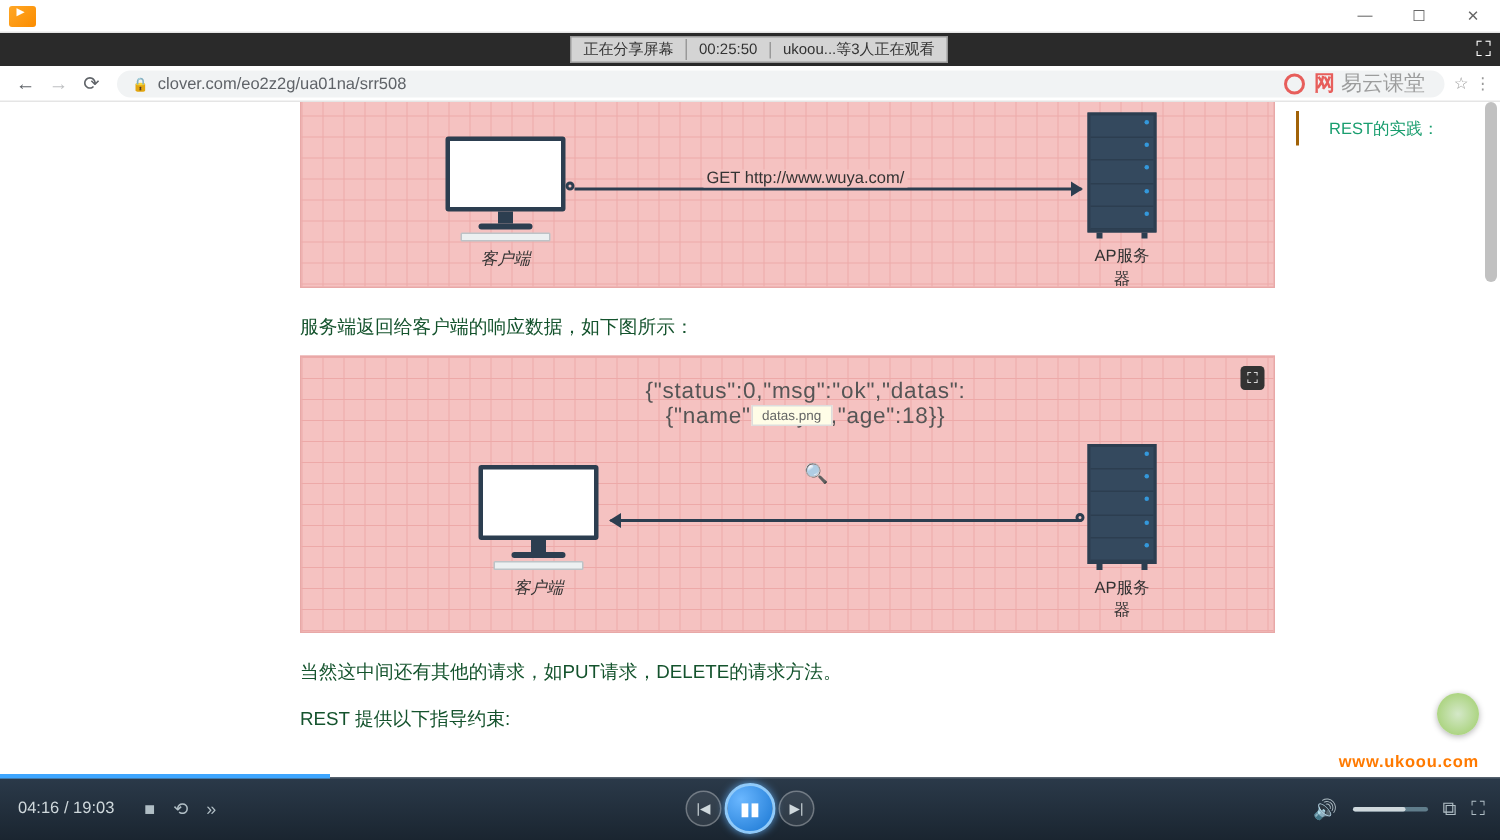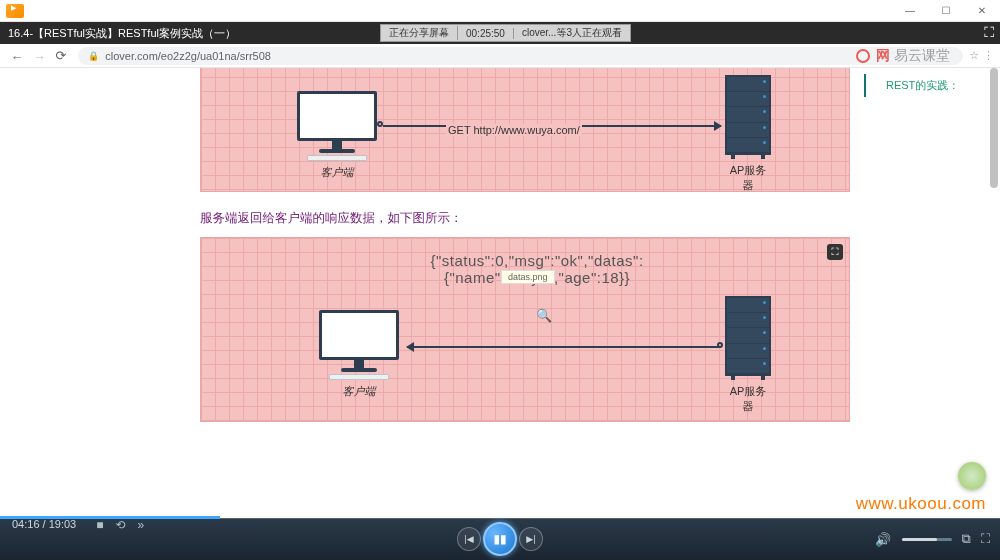--- a/index.html
+++ b/index.html
@@ -57,68 +57,67 @@
 .arrow-line { position:absolute; height:2px; background:#2c3e50; }
 .arrow-r::after { content:''; position:absolute; right:-1px; top:-4px; border-left:8px solid #2c3e50; border-top:5px solid transparent; border-bottom:5px solid transparent; }
 .arrow-l::before { content:''; position:absolute; left:-1px; top:-4px; border-right:8px solid #2c3e50; border-top:5px solid transparent; border-bottom:5px solid transparent; }
 .line-circle { position:absolute; width:6px; height:6px; border:2px solid #2c3e50; border-radius:50%; background:#f5c2c1; }
 
 .arrow-label { position:absolute; font-size:11px; color:#333; background:#f5c2c1; padding:0 2px; }
 .json-text { position:absolute; font-size:15px; color:#555; text-align:center; width:100%; font-family:Arial; letter-spacing:.5px; }
 .img-tip { position:absolute; font-size:9px; background:#fffde7; border:1px solid #ddd; padding:1px 6px; color:#666; }
 .zoom-cursor { position:absolute; font-size:13px; color:#333; }
 
-.para { font-size:12.5px; color:#701a75; margin:14px 0 10px; }
+.para { font-size:12.5px; color:#14532d; margin:14px 0 10px; }
 
 
 .toc { position:absolute; right:16px; top:74px; width:120px; font-size:11px; }
 .toc-item { padding:4px 8px; color:#666; border-left:2px solid transparent; }
-.toc-item.active { color:#1a9e6f; border-left:2px solid #0f766e;padding-left:20px; }
+.toc-item.active { color:#1a9e6f; border-left:2px solid #a16207;padding-left:20px; }
 
 
 .float-badge { position:absolute; right:14px; bottom:70px; width:28px; height:28px; border-radius:50%; background:radial-gradient(circle,#d4e8c8,#9ccc65); box-shadow:0 1px 4px rgba(0,0,0,.3); }
 
 
 .scroll-hint { position:absolute; right:2px; top:68px; width:8px; height:120px; background:#c1c1c1; border-radius:4px; }
 
 
 .player { position:absolute; left:0; right:0; bottom:0; height:42px; background:linear-gradient(#2b3a4a,#1a2530); }
 .progress { position:absolute; left:0; right:0; top:-2px; height:3px; background:rgba(255,255,255,.2); }
 .progress-fill { height:100%; background:#3ea6ff; width:22%; }
-.player-inner { display:flex; height:100%; padding:0 12px; color:#cfd8dc; font-size:11px; }
+.player-inner { display:flex; align-items:center; height:100%; padding:0 12px; color:#cfd8dc; font-size:11px; }
 .player-inner .time { margin-right:14px; }
 .pctl { margin:0 6px; color:#b0bec5; font-size:12px; }
 .play-center { position:absolute; left:50%; top:50%; transform:translate(-50%,-50%); display:flex; align-items:center; gap:2px; }
 .play-btn { width:34px; height:34px; border-radius:50%; background:radial-gradient(circle at 30% 30%,#6ab7ff,#1976d2); border:2px solid #90caf9; display:flex; align-items:center; justify-content:center; color:#fff; font-size:12px; box-shadow:0 0 6px rgba(100,180,255,.8); }
 .skip-btn { width:24px; height:24px; border-radius:50%; background:rgba(255,255,255,.08); border:1px solid rgba(255,255,255,.3); display:flex; align-items:center; justify-content:center; color:#cfd8dc; font-size:9px; }
 .player-right { position:absolute; right:10px; top:50%; transform:translateY(-50%); display:flex; align-items:center; gap:10px; color:#b0bec5; font-size:13px; }
 
 
-.wm { position:absolute; right:14px; bottom:46px; font-size:17px; color:#ff7a00; font-family:Arial; font-weight:400; letter-spacing:.5px; }
+.wm { position:absolute; right:14px; bottom:46px; font-size:11px; color:#ff7a00; font-family:Arial; font-weight:700; letter-spacing:.5px; }
 </style>
 </head>
 <body>
 
 <div class="titlebar">
   <div class="titlebar-left">
     <div class="app-icon"></div>
   </div>
   <div class="win-btns">
     <div class="win-btn">—</div>
     <div class="win-btn">☐</div>
     <div class="win-btn">✕</div>
   </div>
 </div>
 
 <div class="tabbar">
-  <div class="title">16.4-【RESTful实战】RESTful案例实战（一）</div>
   <div class="share-box">
     <span>正在分享屏幕</span>
     <span>00:25:50</span>
-    <span>clover...等3人正在观看</span>
+    <span>ukoou...等3人正在观看</span>
   </div>
   <div class="tabbar-right">⛶</div>
 </div>
 
 <div class="addrbar">
   <div class="nav-btn">←</div>
   <div class="nav-btn" style="opacity:.4">→</div>
   <div class="nav-btn">⟳</div>
   <div class="addr-field">
     <span class="lock">🔒</span>
@@ -157,21 +156,21 @@
             <div class="slot"></div>
           </div>
         <div class="feet">
             <div class="foot"></div>
             <div class="foot"></div>
           </div>
         <div class="dlabel">AP服务器</div>
       </div>
       <div class="arrow-line arrow-r" style="left:182px; top:62px; width:338px;"></div>
       <div class="line-circle" style="left:176px; top:58px;"></div>
-      <div class="arrow-label" style="left:245px; top:50px;margin-top:11px;">GET http://www.wuya.com/</div>
+      <div class="arrow-label" style="left:268px; top:50px;">GET http://www.wuya.com/</div>
     </div>
 
     <div class="para">服务端返回给客户端的响应数据，如下图所示：</div>
 
     <div class="pink-panel grid-bg panel2">
       <div class="expand-btn">⛶</div>
       <div class="json-text" style="top:14px;">
         <div>{"status":0,"msg":"ok","datas":</div>
         <div>{"name":"wuya","age":18}}</div>
       </div>
@@ -196,20 +195,22 @@
         <div class="feet">
             <div class="foot"></div>
             <div class="foot"></div>
           </div>
         <div class="dlabel">AP服务器</div>
       </div>
       <div class="arrow-line arrow-l" style="left:206px; top:108px; width:314px;"></div>
       <div class="line-circle" style="left:516px; top:104px;"></div>
     </div>
 
+    <div class="para">当然这中间还有其他的请求，如PUT请求，DELETE的请求方法。</div>
+    <div class="para" style="margin-bottom:4px">REST 提供以下指导约束:</div>
   </div>
 </div>
 
 <div class="toc">
   <div class="toc-item active">REST的实践：</div>
 </div>
 
 <div class="float-badge"></div>
 
 <div class="wm">www.ukoou.com</div>

